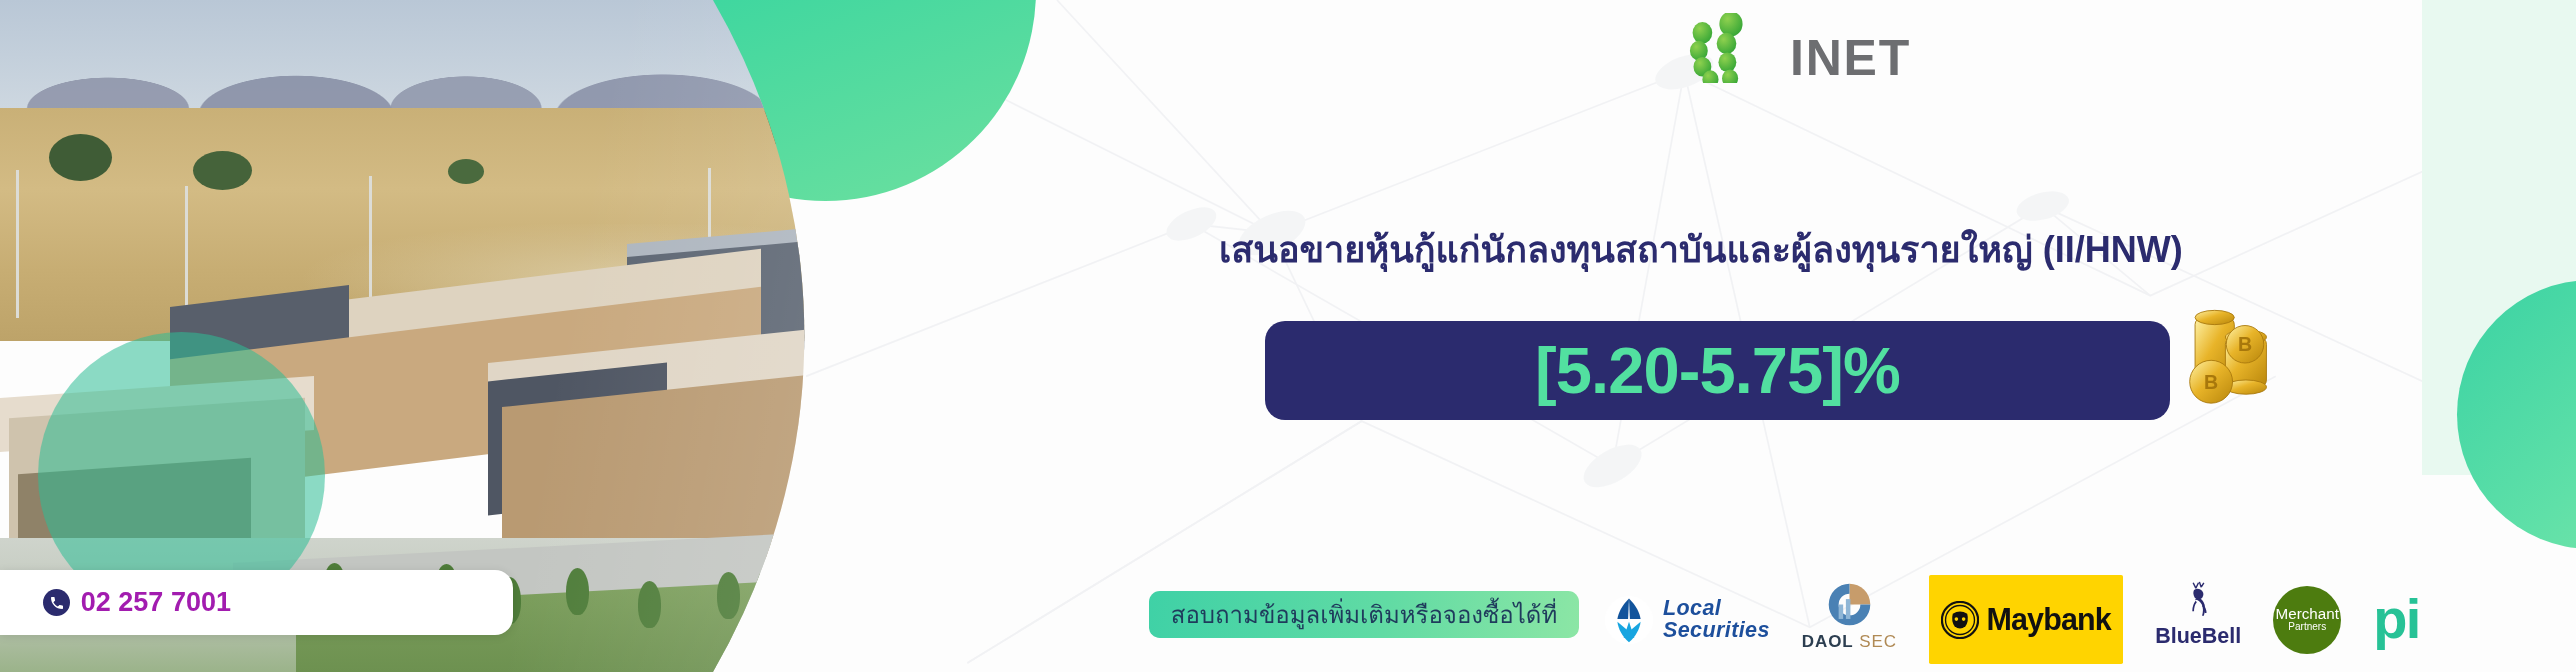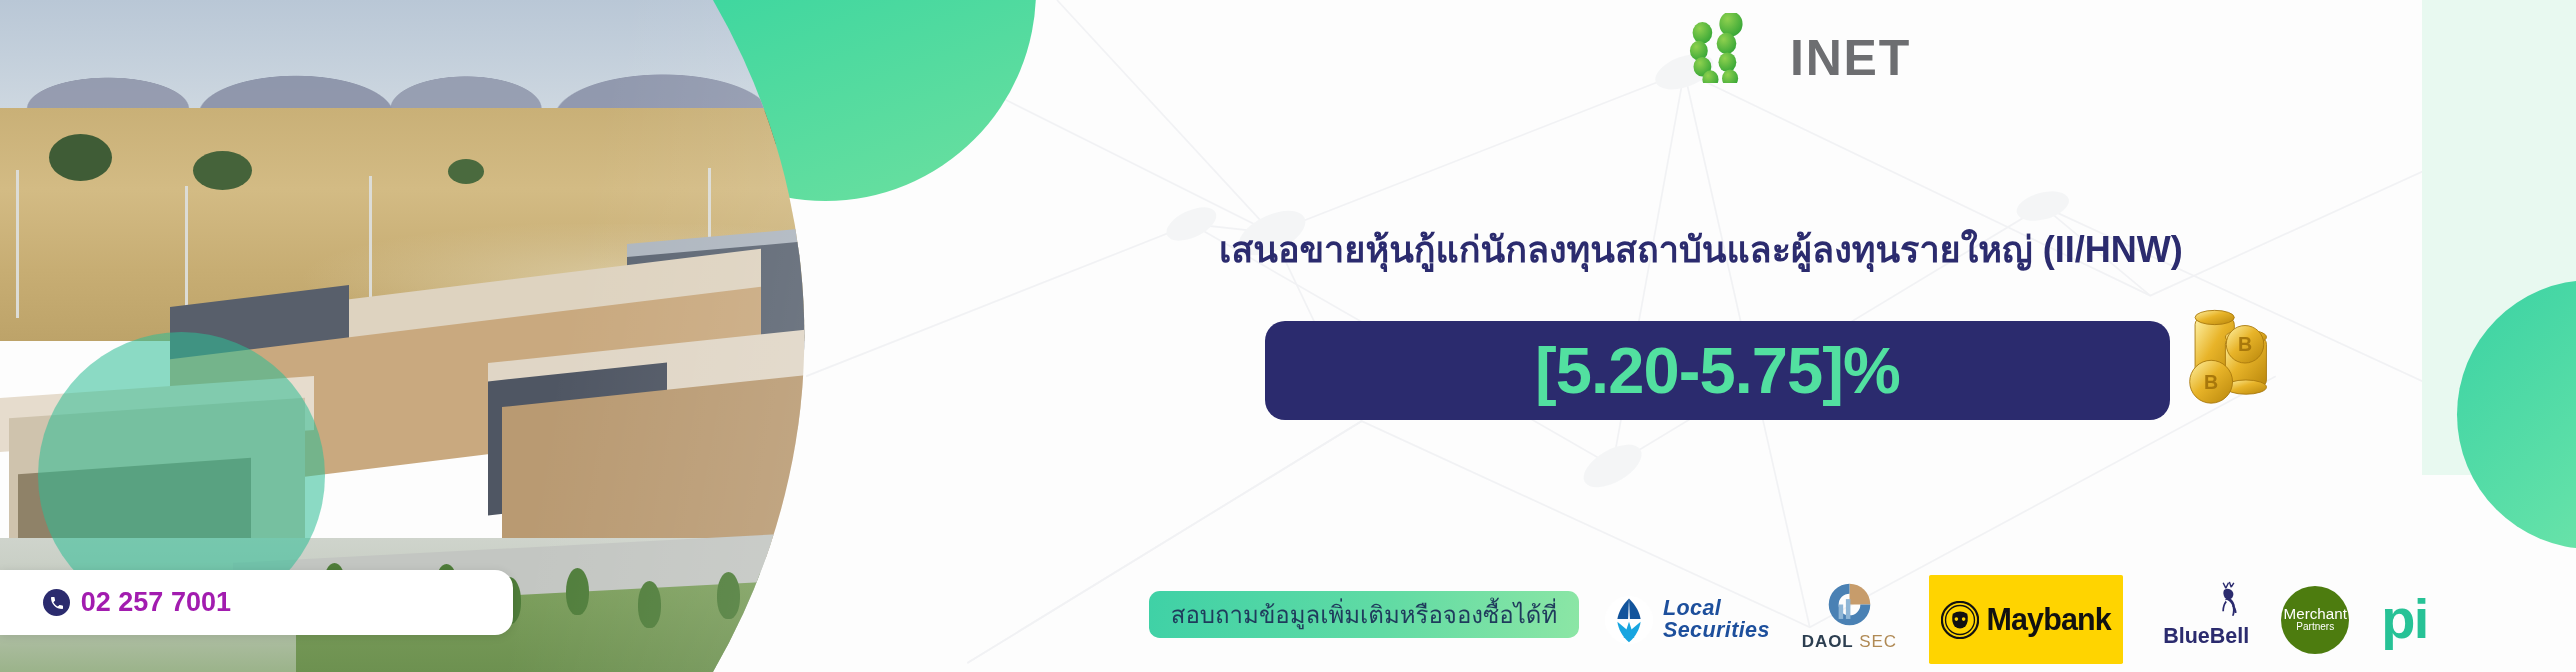--- a/index.html
+++ b/index.html
@@ -147,21 +147,21 @@
   .yuanta-txt{margin-left:9px;color:#1d4f9c;font-style:italic;font-weight:bold;
      font-size:21.5px;line-height:1.0;letter-spacing:0.4px;}
   .daol{display:flex;flex-direction:column;align-items:center;gap:3.6px;}
   .daol-txt{font-size:17px;letter-spacing:0.9px;}
   .daol-txt b{color:#2c3e50;}
   .daol-txt i{color:#b08a55;font-style:normal;}
   .maybank{
     background:#ffd400;padding:6.3px 12.5px;display:flex;align-items:center;gap:7.2px;border-radius:1.8px;
   }
   .maybank-txt{font-weight:bold;font-size:30.5px;color:#111;letter-spacing:-0.9px;}
-  .bluebell{display:flex;flex-direction:column;align-items:flex-end;gap:1.8px;margin-left:8px;}
+  .bluebell{display:flex;flex-direction:column;align-items:center;gap:1.8px;}
   .bluebell-txt{color:#2b2b6e;font-weight:bold;font-size:21.5px;}
   .merchant{
     width:68px;height:68px;border-radius:50%;background:#4d7c0f;
     display:flex;flex-direction:column;align-items:center;justify-content:center;color:#fff;
   }
   .merchant-a{font-size:15.2px;line-height:1.05;}
   .merchant-b{font-size:10px;line-height:1.05;}
   .pi-txt{font-size:56px;font-weight:bold;color:#27c296;line-height:.8;letter-spacing:-1.8px;}
 
   

